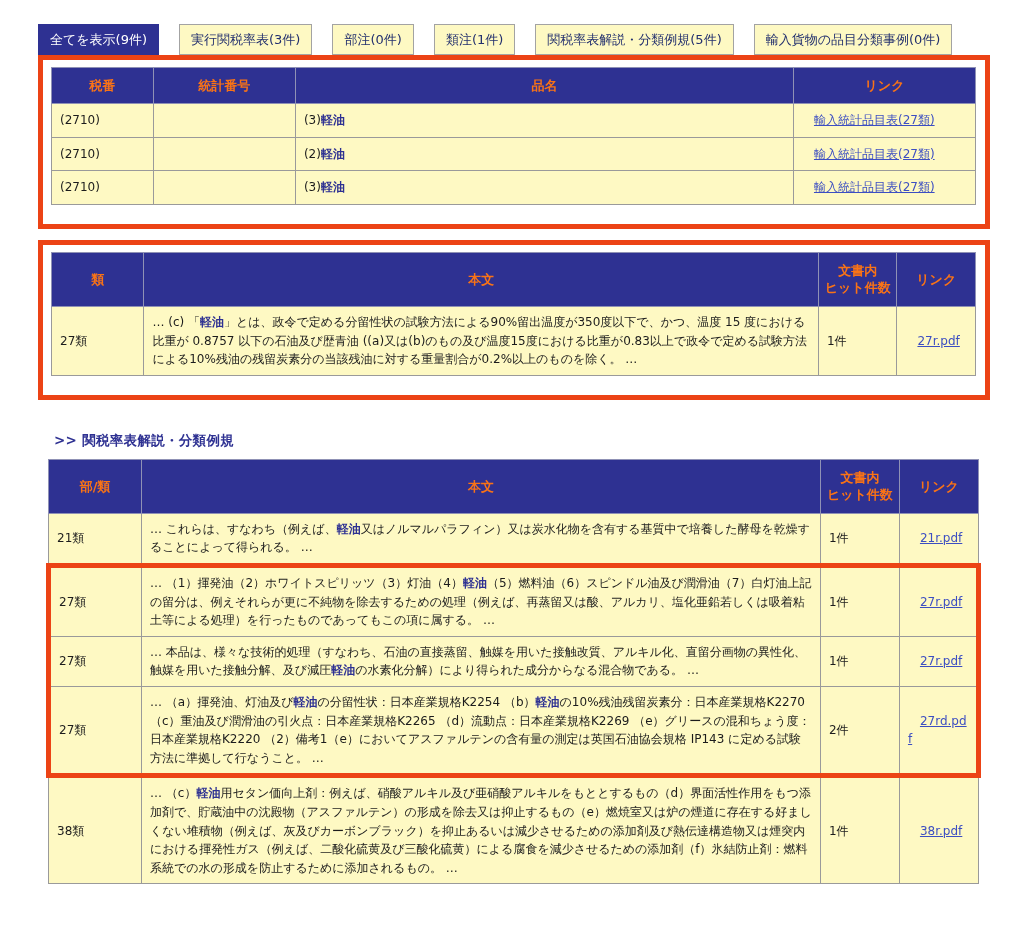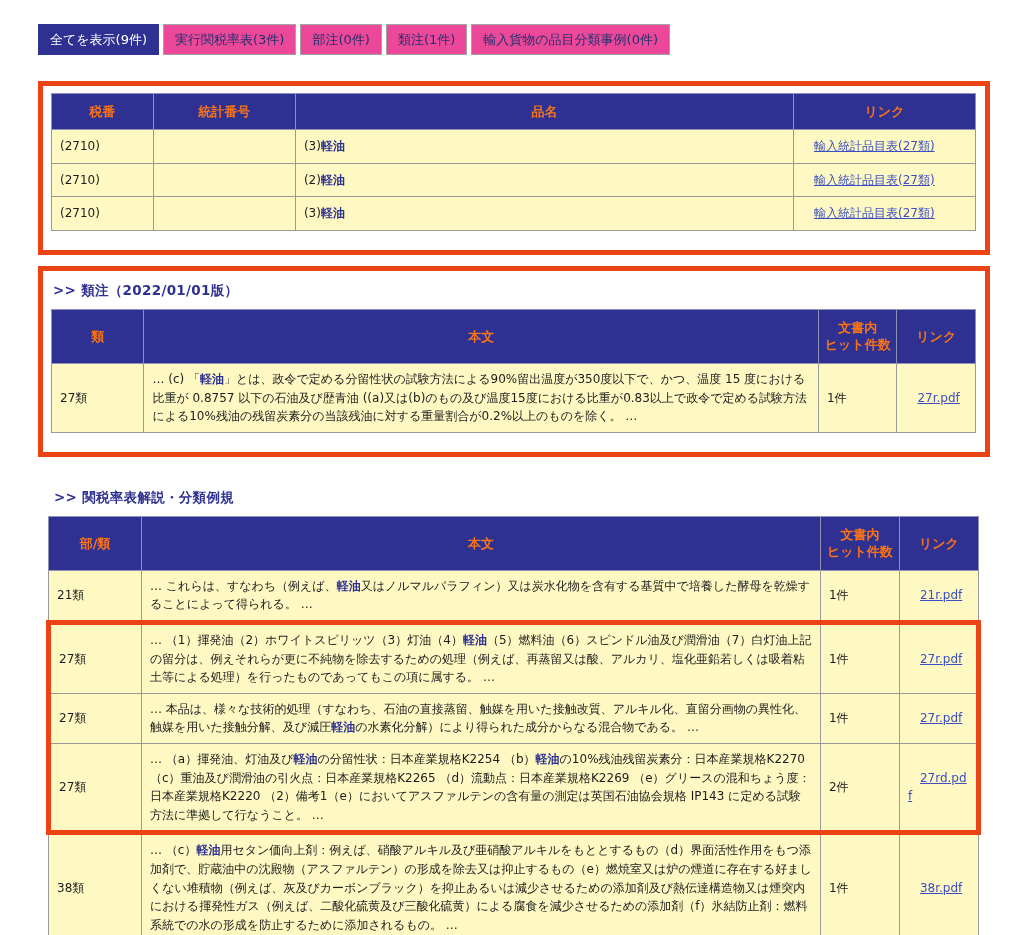--- a/index.html
+++ b/index.html
@@ -10,23 +10,23 @@
   }
   *{box-sizing:border-box;}
   html,body{margin:0;padding:0;background:#fff;}
   body{
     width:1024px;min-height:935px;
     font-family:"DejaVu Sans","Liberation Sans",sans-serif;
     color:#1c1c1c;
   }
   .page{width:1024px;padding:24px 34px 20px 38px;}
   
-  .tabs{display:flex;align-items:stretch;margin-bottom:26px;}
+  .tabs{display:flex;align-items:stretch;gap:16px;}
   .tab{
-    border:1px solid #a3a3a3;background:#ec4899;color:#23306e;
+    border:1px solid #a3a3a3;background:#fef9c3;color:#23306e;
     font-size:13px;padding:7px 11px 6px;margin-right:4px;
     white-space:nowrap;cursor:pointer;line-height:1.2;
   }
   .tab.active{background:var(--header-bg);border-color:var(--header-bg);color:#fff;}
   
   .hl-box{border:5px solid var(--highlight);padding:7px 9px 19px 8px;margin-bottom:11px;}
   .hl-box.second{margin-bottom:32px;}
   
   .section-title{
     font-size:13.5px;font-weight:bold;color:var(--header-bg);
@@ -58,20 +58,21 @@
 </head>
 <body>
 
 <div class="page">
 
   <div class="tabs">
     <div class="tab active">全てを表示(9件)</div>
     <div class="tab">実行関税率表(3件)</div>
     <div class="tab">部注(0件)</div>
     <div class="tab">類注(1件)</div>
+    <div class="tab">関税率表解説・分類例規(5件)</div>
     <div class="tab">輸入貨物の品目分類事例(0件)</div>
   </div>
 
   <div class="hl-box">
     <table class="t1">
       <colgroup>
           <col style="width:11%">
           <col style="width:15.4%">
           <col style="width:53.9%">
           <col style="width:19.7%">
@@ -101,21 +102,20 @@
           <td>(2710)</td>
           <td></td>
           <td><span>(3)</span><span class="kw">軽油</span></td>
           <td><a class="link">輸入統計品目表(27類)</a></td>
         </tr>
       </tbody>
     </table>
   </div>
 
   <div class="hl-box second">
-    <div class="section-title">&gt;&gt; 類注（2022/01/01版）</div>
     <table>
       <colgroup>
           <col style="width:10%">
           <col style="width:73%">
           <col style="width:8.5%">
           <col style="width:8.5%">
         </colgroup>
       <thead>
         <tr>
           <th>類</th>

